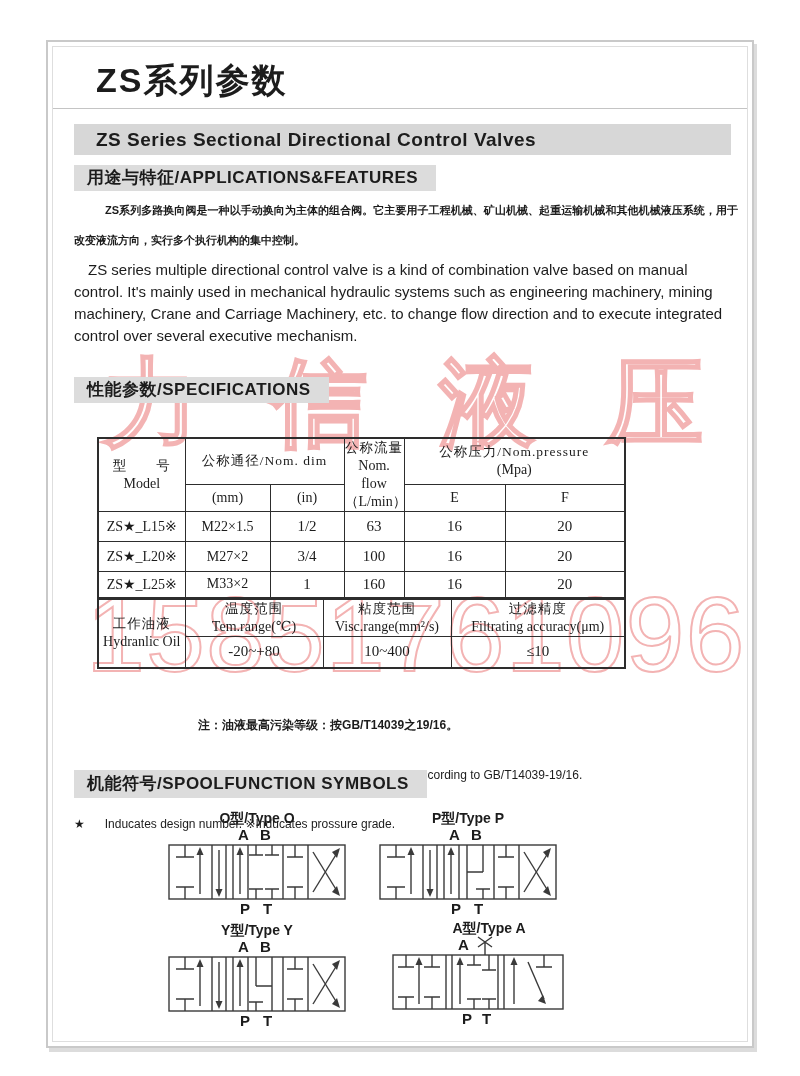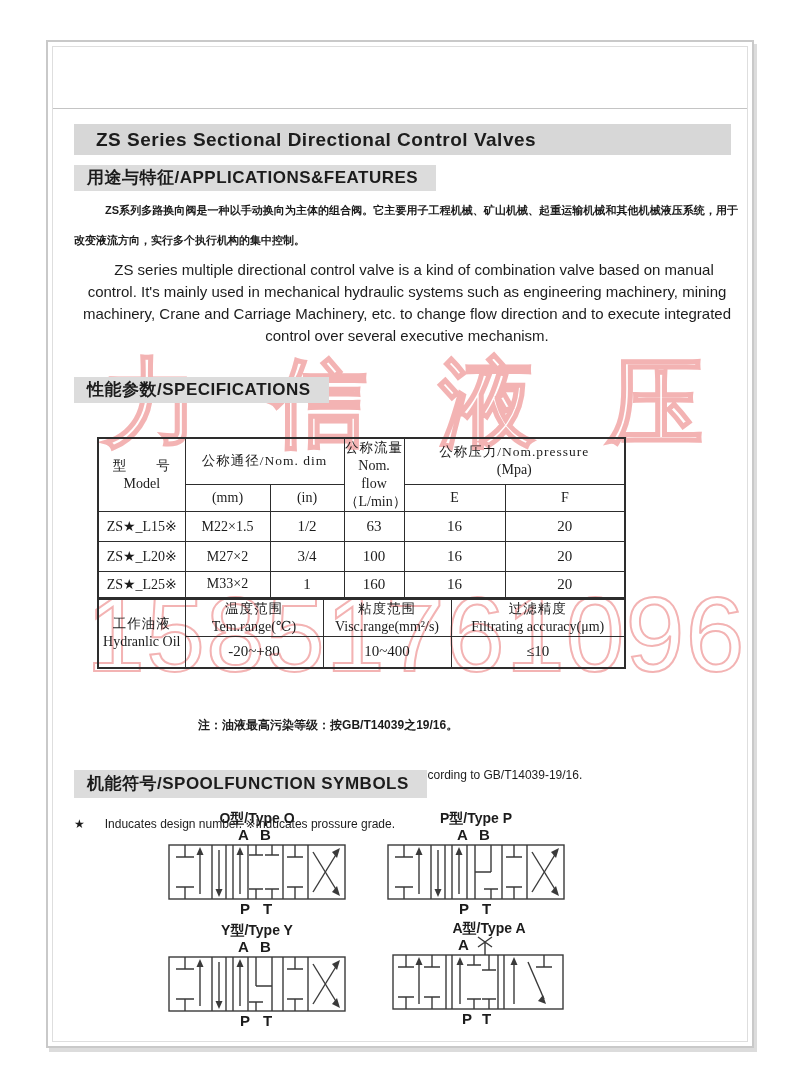--- a/index.html
+++ b/index.html
@@ -14,21 +14,21 @@
   .banner{left:26px;top:82px;width:657px;height:31px;background:#d7d7d7;
           font-size:19px;font-weight:bold;line-height:31px;padding-left:22px;box-sizing:border-box;
           letter-spacing:0.5px;}
   .sec-head{background:#dcdcdc;font-size:17px;font-weight:bold;line-height:26px;
             padding:0 18px 0 13px;display:inline-block;letter-spacing:0.5px;}
   .sec-apps{left:26px;top:123px;}
   .sec-specs{left:26px;top:335px;}
   .sec-symbols{left:26px;top:728px;line-height:28px;}
   .para-cn{left:26px;top:153px;width:664px;font-size:11px;font-weight:600;line-height:30px;
            text-indent:31px;text-align:justify;}
-  .para-en{left:26px;top:217px;width:666px;font-size:15px;line-height:22px;text-indent:14px;text-align:center;}
+  .para-en{left:26px;top:217px;width:666px;font-size:15px;line-height:22px;text-indent:14px;}
   .wm{position:absolute;z-index:1;pointer-events:none;white-space:nowrap;color:transparent;
       -webkit-text-stroke:2px #f3b3b3;font-family:"Liberation Sans",sans-serif;}
   .wm-brand{left:55px;top:298px;font-size:96px;letter-spacing:72px;font-weight:bold;}
   .wm-phone{left:38px;top:532px;font-size:106px;letter-spacing:1px;}
   .tables{left:49px;top:395px;width:527px;}
   table.spec{border-collapse:collapse;table-layout:fixed;width:527px;text-align:center;
              font-family:"Liberation Serif","DejaVu Serif",serif;background:transparent;}
   table.spec td{border:1px solid #2d2d2d;padding:0;vertical-align:middle;}
   table.spec{border:2px solid #2d2d2d;}
   table.b{margin-top:-1px;}
@@ -49,20 +49,21 @@
 </style>
 </head>
 <body>
 
 <div class="page">
   <div class="page-inner"></div>
 
   <div class="wm wm-brand">力信液压</div>
   <div class="wm wm-phone">15851761096</div>
 
+  <div class="abs doc-title">ZS系列参数</div>
   <div class="abs title-divider"></div>
   <div class="abs banner">ZS Series Sectional Directional Control Valves</div>
 
   <div class="abs sec-head sec-apps">用途与特征/APPLICATIONS&amp;FEATURES</div>
   <div class="abs para-cn">ZS系列多路换向阀是一种以手动换向为主体的组合阀。它主要用子工程机械、矿山机械、起重运输机械和其他机械液压系统，用于改变液流方向，实行多个执行机构的集中控制。</div>
   <div class="abs para-en">ZS series multiple directional control valve is a kind of combination valve based on manual control. It's mainly used in mechanical hydraulic systems such as engineering machinery, mining machinery, Crane and Carriage Machinery, etc. to change flow direction and to execute integrated control over several executive mechanism.</div>
 
   <div class="abs sec-head sec-specs">性能参数/SPECIFICATIONS</div>
 
   <div class="abs tables">
@@ -199,21 +200,21 @@
         <polygon points="172,4 164,8 169,14"></polygon>
         <polygon points="172,52 164,48 169,42"></polygon>
       </g>
     </svg>
     <div class="ports">
       <span class="port" style="left:72px">P</span>
       <span class="port" style="left:95px">T</span>
     </div>
   </div>
 
-  <div class="valve" style="left:339px;top:762px;width:178px">
+  <div class="valve" style="left:331px;top:762px;width:178px">
     <div class="valve-title">P型/Type P</div>
     <div class="ports">
       <span class="port" style="left:70px">A</span>
       <span class="port" style="left:92px">B</span>
     </div>
     <svg width="178" height="56" viewBox="0 0 178 56">
       <g stroke="#3a3a3a" stroke-width="1.4" fill="none">
         <rect x="1" y="1" width="176" height="54"></rect>
         <line x1="44" y1="1" x2="44" y2="55"></line>
           <line x1="58" y1="1" x2="58" y2="55"></line>

